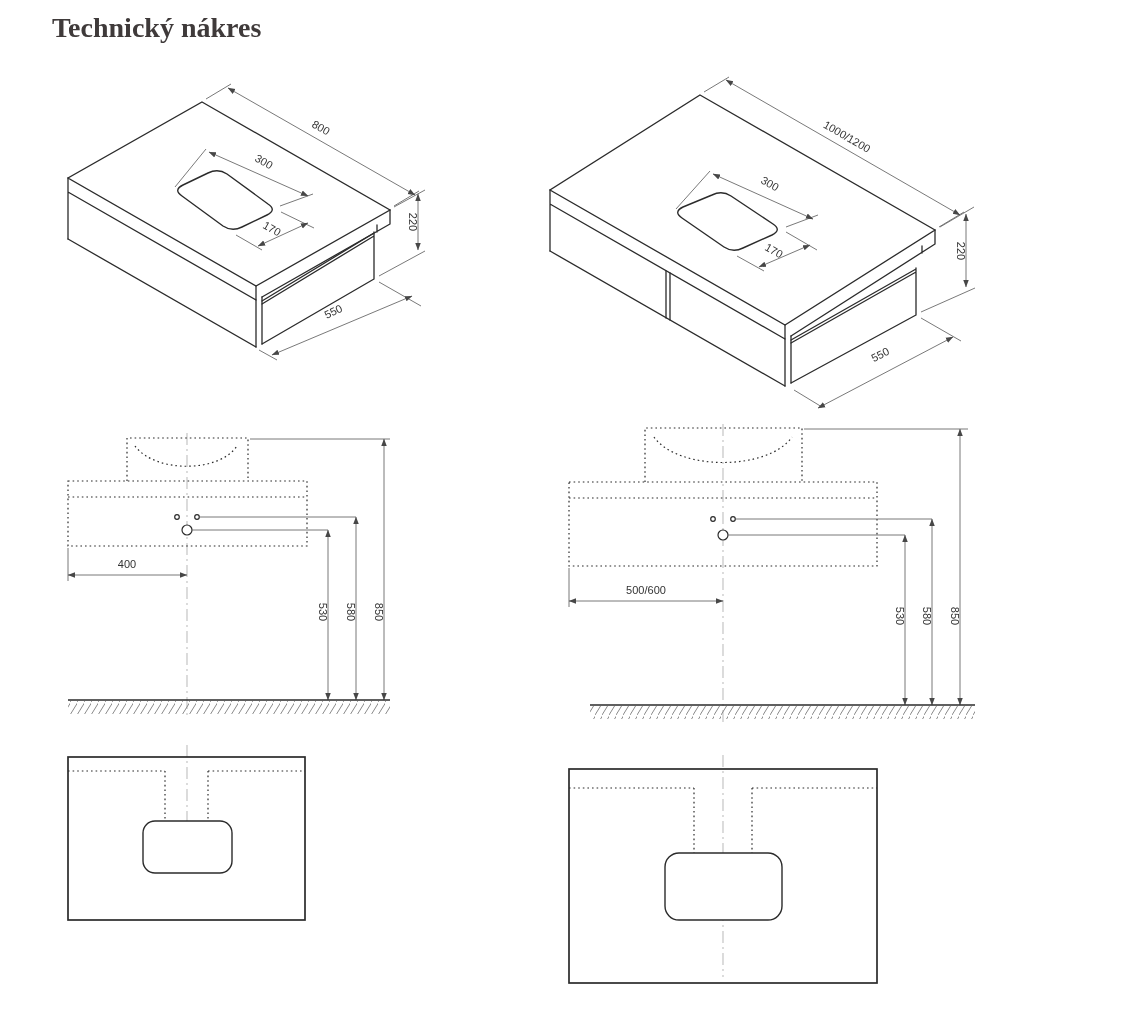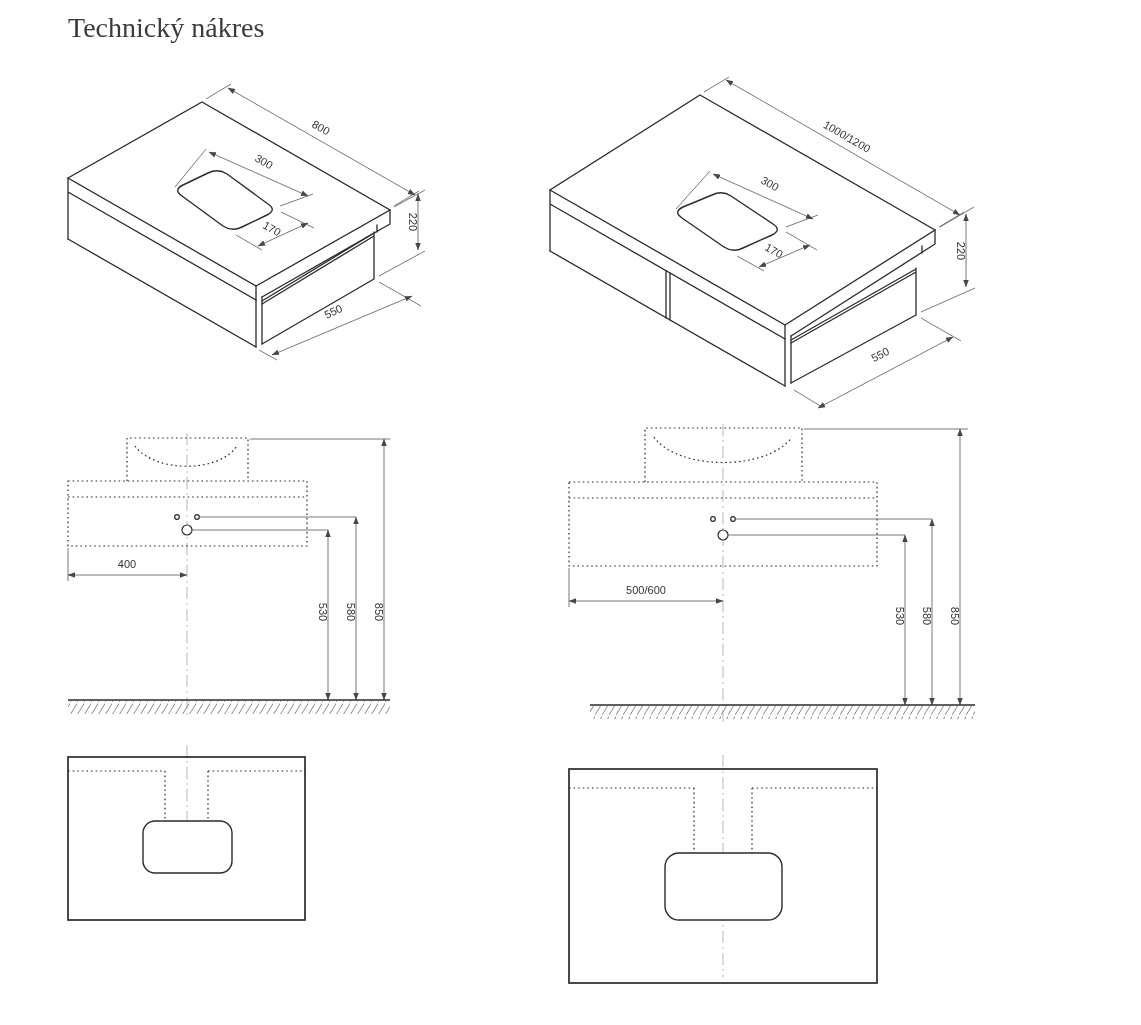--- a/index.html
+++ b/index.html
@@ -2,21 +2,21 @@
 <html style="--line: #2b2b2b; --dim: #6a6a6a; --centerline: #c9c9c9; --hatch: #8a8a8a; --text: #333333; --title: #3f3a3a; --background: #ffffff;"><head>
 <meta charset="utf-8">
 <style>
   :root{
     --line:#2b2b2b; --dim:#6a6a6a; --centerline:#c9c9c9;
     --hatch:#8a8a8a; --text:#333333; --title:#3f3a3a; --background:#ffffff;
   }
   html,body{margin:0;padding:0;background:var(--background);}
   .stage{position:relative;width:1141px;height:1025px;background:var(--background);
          font-family:"Liberation Sans","DejaVu Sans",sans-serif;overflow:hidden;}
-  .page-title{position:absolute;left:68px;top:12px;margin:0;font-weight:400;
+  .page-title{position:absolute;left:52px;top:12px;margin:0;font-weight:700;
     font-family:"Liberation Serif","DejaVu Serif",serif;font-size:28px;color:var(--title);}
   svg{position:absolute;left:0;top:0;}
   .ln{stroke:var(--line);stroke-width:1.3;fill:none;stroke-linecap:round;}
   .lnw{stroke:var(--line);stroke-width:1.7;fill:none;}
   .face{stroke:var(--line);stroke-width:1.3;fill:#fff;}
   .cut{stroke:var(--line);stroke-width:1.4;fill:#fff;}
   .dim{stroke:var(--dim);stroke-width:0.9;fill:none;}
   .dot{stroke:var(--line);stroke-width:1.2;fill:none;stroke-dasharray:1.6 3;}
   .cl{stroke:var(--centerline);stroke-width:1.3;fill:none;stroke-dasharray:12 4 2 4;}
   .lbl{font-family:"Liberation Sans","DejaVu Sans",sans-serif;font-size:11px;fill:var(--text);}

